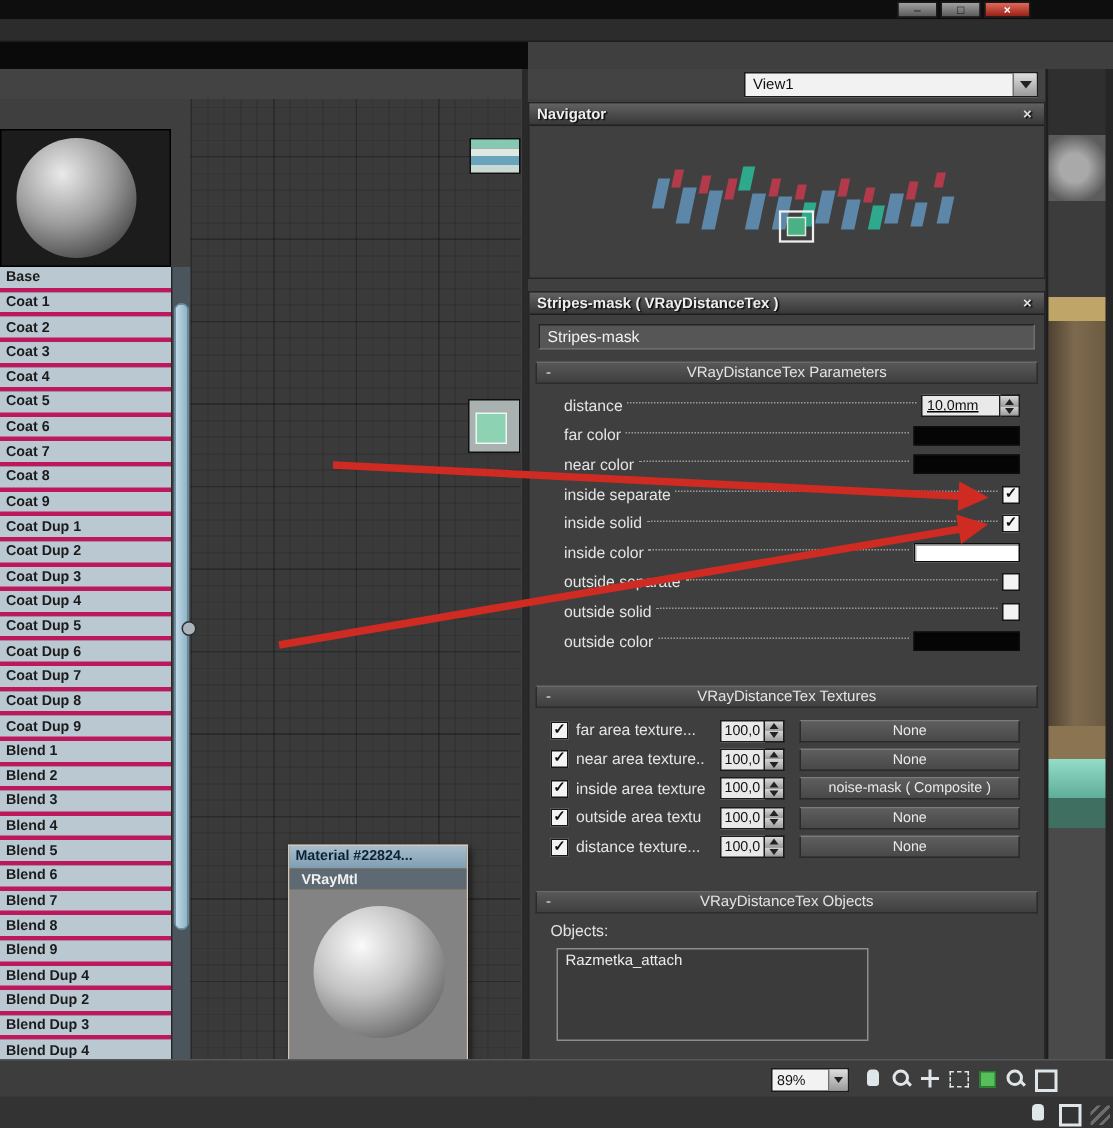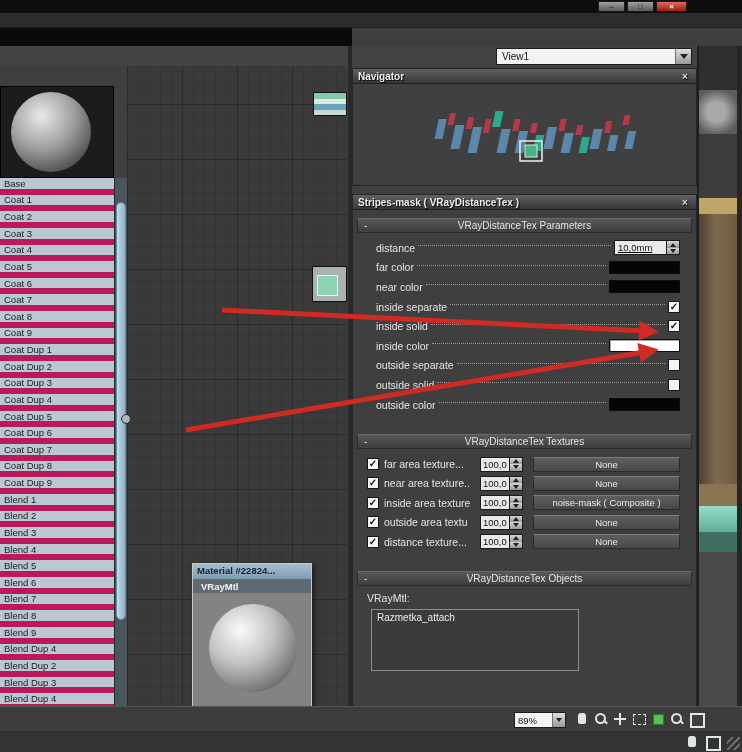--- a/index.html
+++ b/index.html
@@ -22,21 +22,21 @@
   .tri-down { width:0; height:0; border-left:4px solid transparent; border-right:4px solid transparent; border-top:5px solid #222; }
   .tri-down.sm { border-left-width:3px; border-right-width:3px; border-top-width:4px; }
   .tri-up.sm { width:0; height:0; border-left:3px solid transparent; border-right:3px solid transparent; border-bottom:4px solid #222; margin:auto; }
   .tri-dn2 { width:0; height:0; border-left:3px solid transparent; border-right:3px solid transparent; border-top:4px solid #222; margin:auto; }
 
   
   .slot-thumb { left:0; top:86px; width:114px; height:92px; background:#1c1c1c; border:1px solid #000; }
   .slot-thumb::after { content:""; position:absolute; left:10px; top:5px; width:80px; height:80px; border-radius:50%;
     background:radial-gradient(circle at 38% 30%, #eaeaea, #9c9c9c 45%, #4c4c4c 80%, #303030); }
   .slot-rows { left:0; top:178px; width:114px; height:532px; display:flex; flex-direction:column; background:#3c3c3c; }
-  .slot-row { flex:1; background:#bac8d2; border-bottom:6px solid #be185d; font-size:9.5px; font-weight:normal; color:#1b1b1b;
+  .slot-row { flex:1; background:#bac8d2; border-bottom:3px solid #be185d; font-size:9.5px; font-weight:bold; color:#1b1b1b;
     padding-left:4px; display:flex; align-items:center; overflow:hidden; white-space:nowrap; }
   .slot-scroll { left:114px; top:178px; width:13px; height:532px; background:#4b565c; border-left:1px solid #272727; }
   .slot-scroll .thumbbar { position:absolute; left:1px; top:24px; width:10px; height:418px; border-radius:5px;
     background:linear-gradient(90deg,#c2dae8,#8db2c6); border:1px solid #6a8a9c; }
   .splitter-dot { left:121px; top:414px; width:10px; height:10px; border-radius:50%; background:#a9b5bb; border:1px solid #2e2e2e; z-index:6; }
 
   
   .graph { left:127px; top:66px; width:220px; height:644px; background:#3a3a3a;
     background-image:
       repeating-linear-gradient(0deg, rgba(0,0,0,.20) 0 1px, transparent 1px 55px),
@@ -253,20 +253,21 @@
       </svg>
     </div>
   </div>
 
   <div class="abs panel stripes">
     <div class="panel-header">
       <span>Stripes-mask  ( VRayDistanceTex )</span>
       <span class="closex">×</span>
     </div>
 
+    <div class="name-field">Stripes-mask</div>
 
     <div class="rollout">
       <div class="rollout-header">
         <span class="minus">-</span>
         <span>VRayDistanceTex Parameters</span>
       </div>
       <div class="prows">
 
         <div class="prow">
           <span class="plabel">distance</span>
@@ -417,21 +418,21 @@
             <div class="mbutton">None</div>
           </div>
         </div>
     </div>
 
     <div class="rollout gap">
       <div class="rollout-header">
         <span class="minus">-</span>
         <span>VRayDistanceTex Objects</span>
       </div>
-      <div class="objects-label">VRayMtl:</div>
+      <div class="objects-label">Objects:</div>
       <div class="objects-list">
         <div class="objects-item">Razmetka_attach</div>
       </div>
     </div>
   </div>
 
   <div class="abs sliver">
     <div class="sv1"></div>
       <div class="sv2"></div>
       <div class="sv3"></div>

